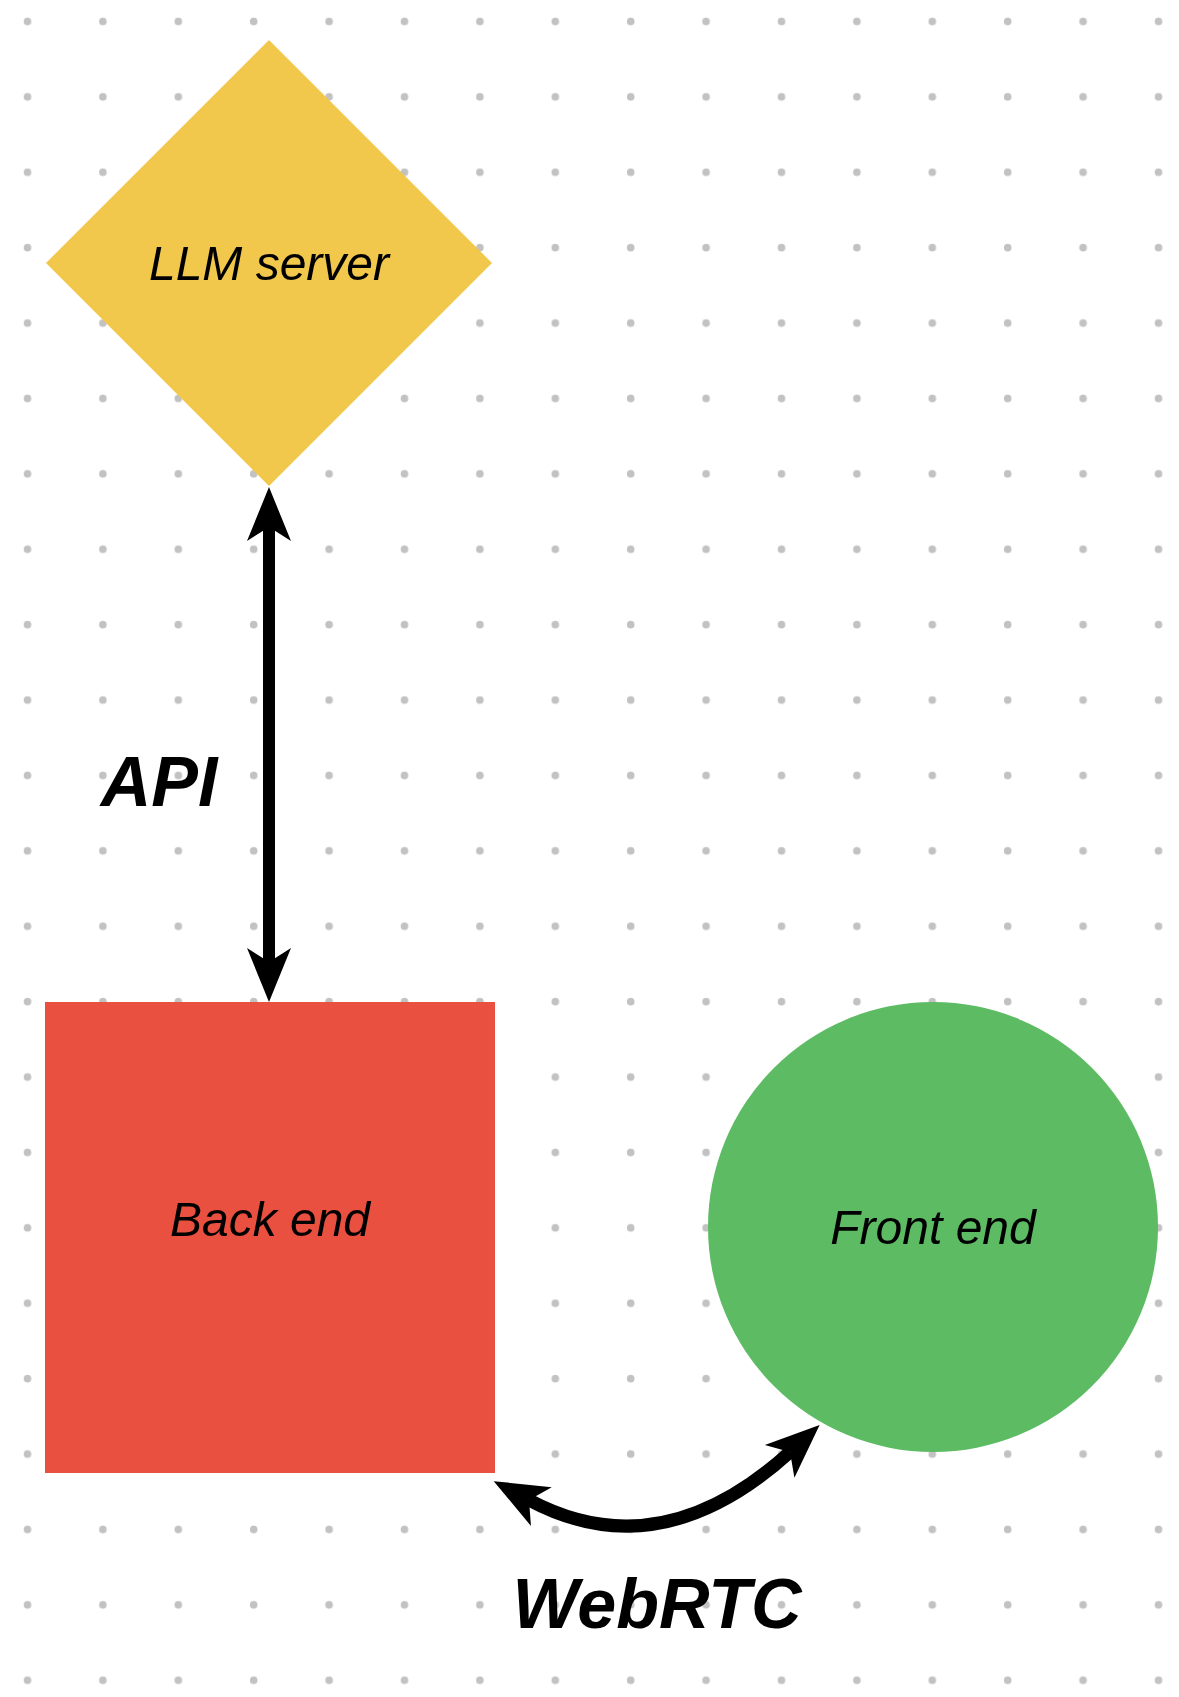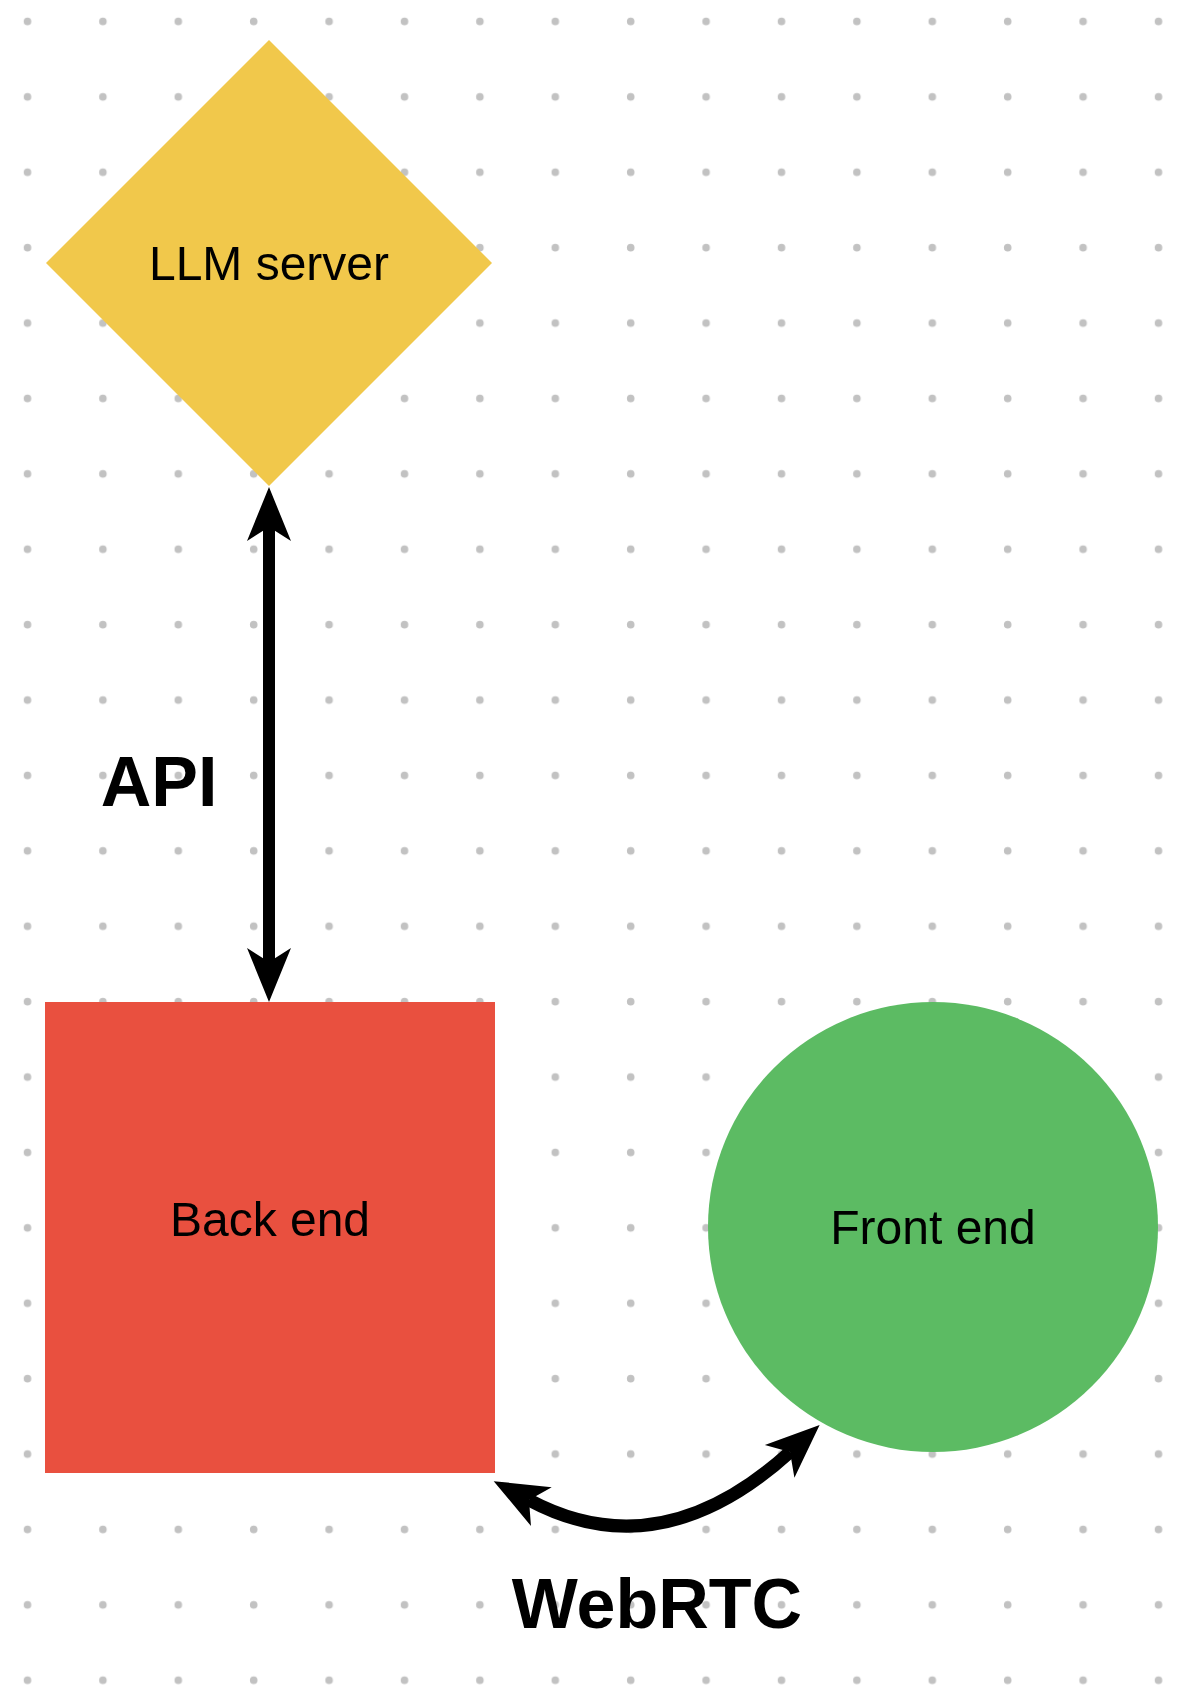--- a/index.html
+++ b/index.html
@@ -6,20 +6,21 @@
     margin: 0;
     padding: 0;
     background: #ffffff;
   }
   .canvas-wrap {
     width: 1179px;
     height: 1697px;
     position: relative;
     overflow: hidden;
     font-family: "Liberation Sans", sans-serif;
+    font-style: italic;
   }
   svg text {
     font-family: "Liberation Sans", sans-serif;
   }
   .node-label {
     font-size: 48px;
     font-weight: 400;
   }
   .edge-label {
     font-size: 70px;

